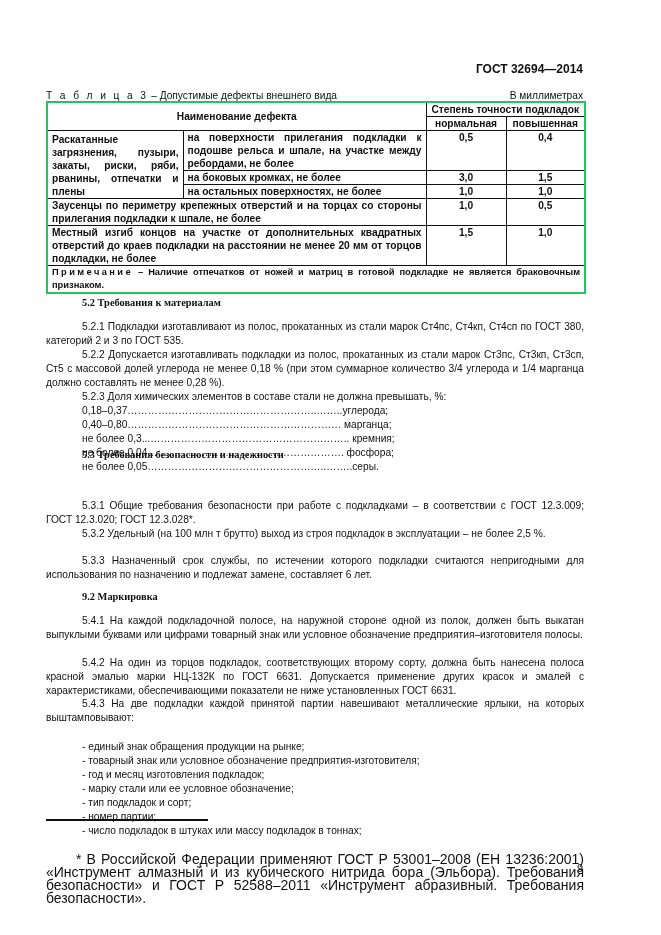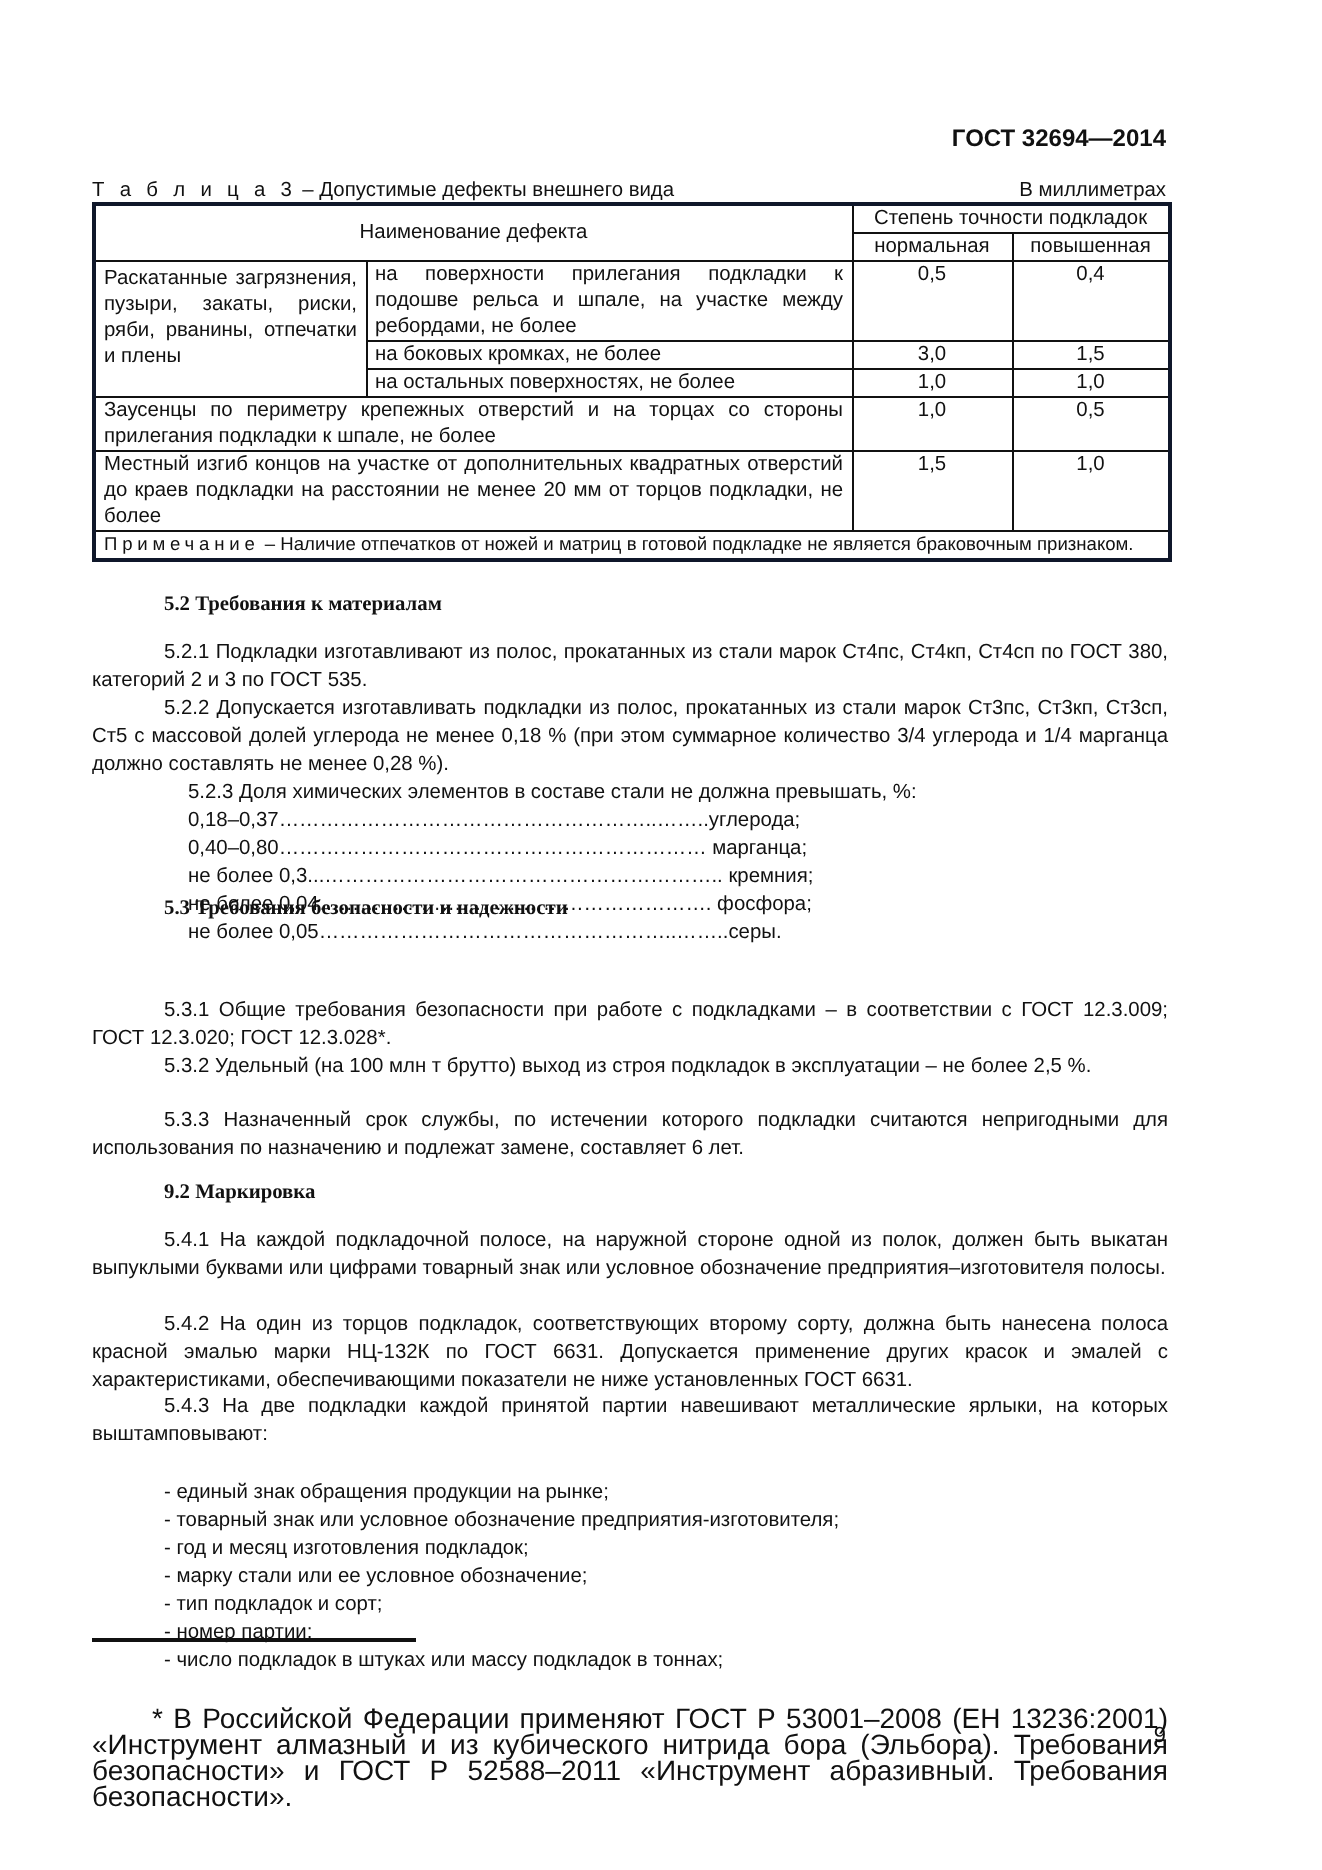--- a/index.html
+++ b/index.html
@@ -10,34 +10,34 @@
   }
   .abs { position: absolute; }
   #doc-code { top: 63px; right: 78px; font-weight: bold; font-size: 12px; }
   #table-caption { top: 89px; left: 46px; font-size: 10.2px; }
   #table-caption .spaced { letter-spacing: 2.4px; }
   #table-units { top: 89px; right: 78px; font-size: 10.2px; }
 
   table#defects {
     position: absolute; top: 101px; left: 46px; width: 538px;
     border-collapse: collapse; table-layout: fixed;
-    border: 2px solid #0f172a; font-size: 10.2px; line-height: 13px;
+    border: 2px solid #22c55e; font-size: 10.2px; line-height: 13px; font-weight: bold;
   }
   #defects td { border: 1px solid #111; padding: 0 4px; vertical-align: top; }
   #defects td.c { text-align: center; }
   #defects td.j { text-align: justify; text-align-last: left; }
   #defects td.hdr { vertical-align: middle; text-align: center; }
   #defects tr.head1 td { height: 13px; }
   #defects .note-label { letter-spacing: 2.4px; }
 
   .h2 { font-weight: bold; font-size: 10.4px; left: 82px; font-family: Liberation Serif, serif; }
   .p { left: 46px; width: 538px; text-align: justify; line-height: 14px; }
   .p .ind { display: inline-block; width: 36px; }
   .p-last { text-align-last: left; }
-  .line { left: 94px; white-space: nowrap; line-height: 14px; }
+  .line { left: 82px; white-space: nowrap; line-height: 14px; }
   .list { left: 82px; white-space: nowrap; line-height: 14.5px; margin-top: 15px; }
 
   #footnote-rule { top: 819px; left: 46px; width: 162px; height: 1.5px; background: #111; }
   #footnote { top: 825px; left: 46px; width: 538px; font-size: 14px; line-height: 13px;
     text-align: justify; text-align-last: left; margin-top: 28px; }
   #footnote .ind { display: inline-block; width: 30px; }
   #page-number { top: 862px; right: 78px; font-size: 11px; }
 </style>
 </head>
 <body>

